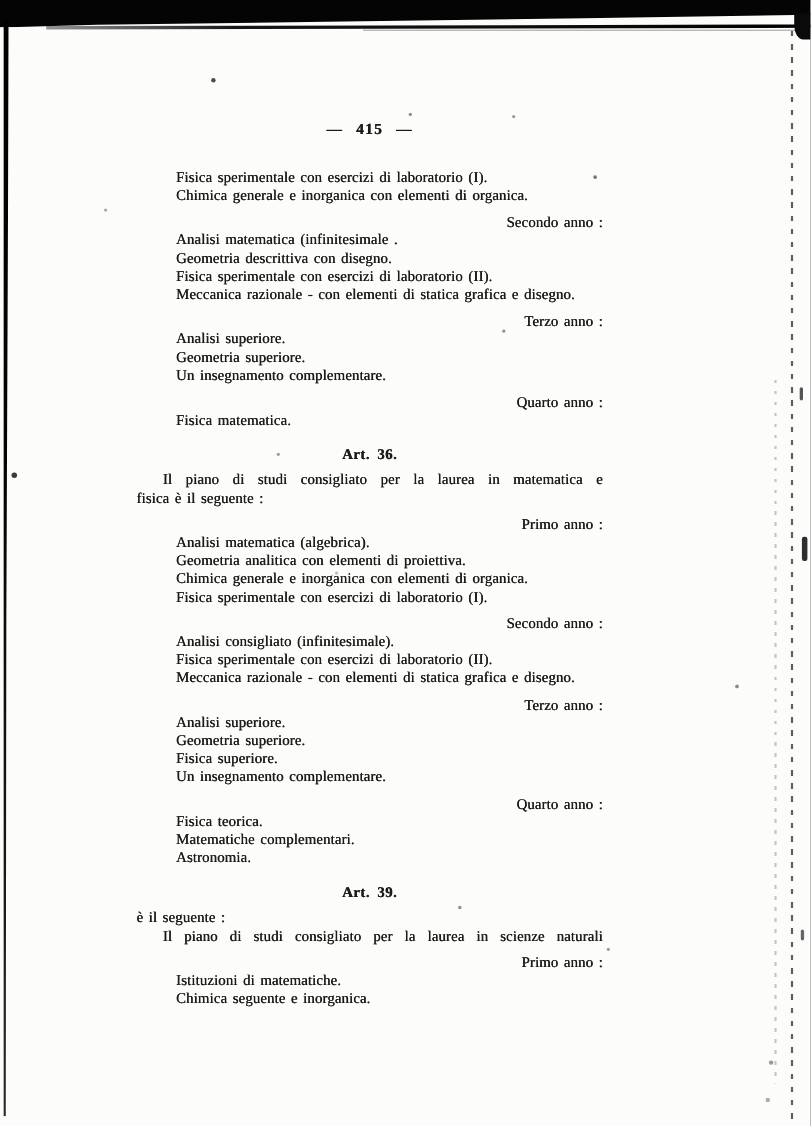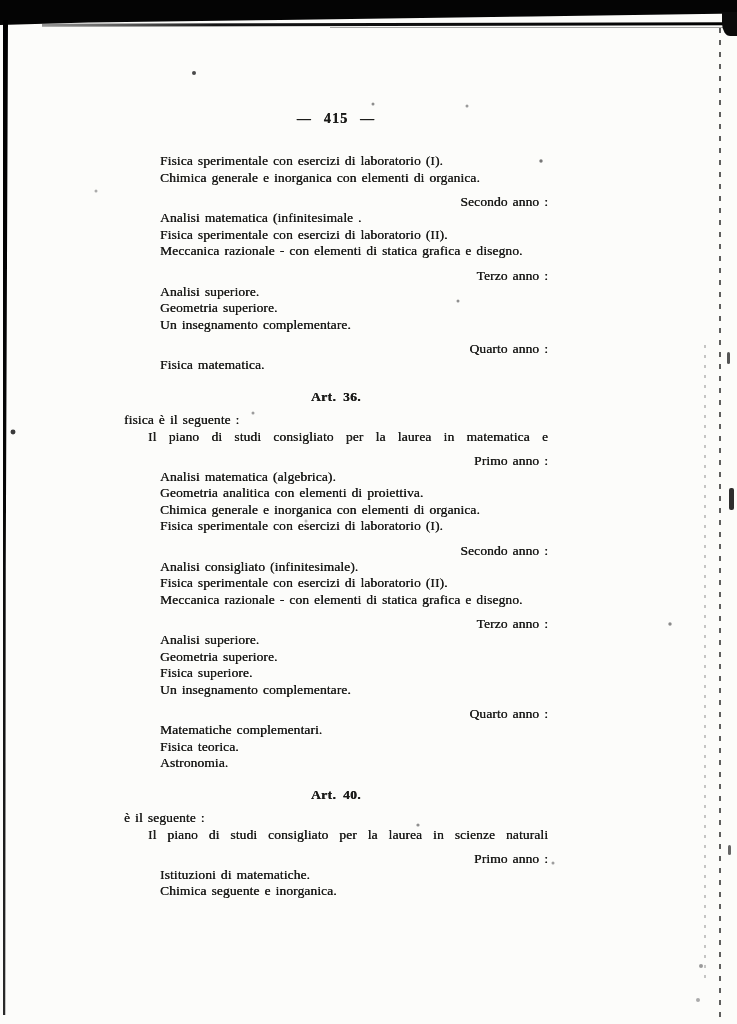--- a/index.html
+++ b/index.html
@@ -104,60 +104,61 @@
 
     <div class="line page-number">— 415 —</div>
 
     <div class="intro-courses">
       <div class="line course">Fisica sperimentale con esercizi di laboratorio (I).</div>
       <div class="line course">Chimica generale e inorganica con elementi di organica.</div>
     </div>
 
     <div class="line year-heading">Secondo anno :</div>
     <div class="line course">Analisi matematica (infinitesimale .</div>
+    <div class="line course">Geometria descrittiva con disegno.</div>
     <div class="line course">Fisica sperimentale con esercizi di laboratorio (II).</div>
     <div class="line course">Meccanica razionale - con elementi di statica grafica e disegno.</div>
 
     <div class="line year-heading">Terzo anno :</div>
     <div class="line course">Analisi superiore.</div>
     <div class="line course">Geometria superiore.</div>
     <div class="line course">Un insegnamento complementare.</div>
 
     <div class="line year-heading">Quarto anno :</div>
     <div class="line course">Fisica matematica.</div>
 
     <div class="line article-heading">Art. 36.</div>
     <div class="para">
+      <div class="line l1">Il piano di studi consigliato per la laurea in matematica e</div>
       <div class="line l2">fisica è il seguente :</div>
-      <div class="line l1">Il piano di studi consigliato per la laurea in matematica e</div>
     </div>
 
     <div class="line year-heading">Primo anno :</div>
     <div class="line course">Analisi matematica (algebrica).</div>
     <div class="line course">Geometria analitica con elementi di proiettiva.</div>
     <div class="line course">Chimica generale e inorganica con elementi di organica.</div>
     <div class="line course">Fisica sperimentale con esercizi di laboratorio (I).</div>
 
     <div class="line year-heading">Secondo anno :</div>
     <div class="line course">Analisi consigliato (infinitesimale).</div>
     <div class="line course">Fisica sperimentale con esercizi di laboratorio (II).</div>
     <div class="line course">Meccanica razionale - con elementi di statica grafica e disegno.</div>
 
     <div class="line year-heading">Terzo anno :</div>
     <div class="line course">Analisi superiore.</div>
     <div class="line course">Geometria superiore.</div>
     <div class="line course">Fisica superiore.</div>
     <div class="line course">Un insegnamento complementare.</div>
 
     <div class="line year-heading">Quarto anno :</div>
+    <div class="line course">Fisica teorica.</div>
     <div class="line course">Matematiche complementari.</div>
-    <div class="line course">Fisica teorica.</div>
     <div class="line course">Astronomia.</div>
 
-    <div class="line article-heading">Art. 40.</div>
+    <div class="line article-heading">Art. 39.</div>
     <div class="para">
       <div class="line l2">è il seguente :</div>
       <div class="line l1">Il piano di studi consigliato per la laurea in scienze naturali</div>
     </div>
 
     <div class="line year-heading">Primo anno :</div>
     <div class="line course">Istituzioni di matematiche.</div>
     <div class="line course">Chimica seguente e inorganica.</div>
 
   </div>

